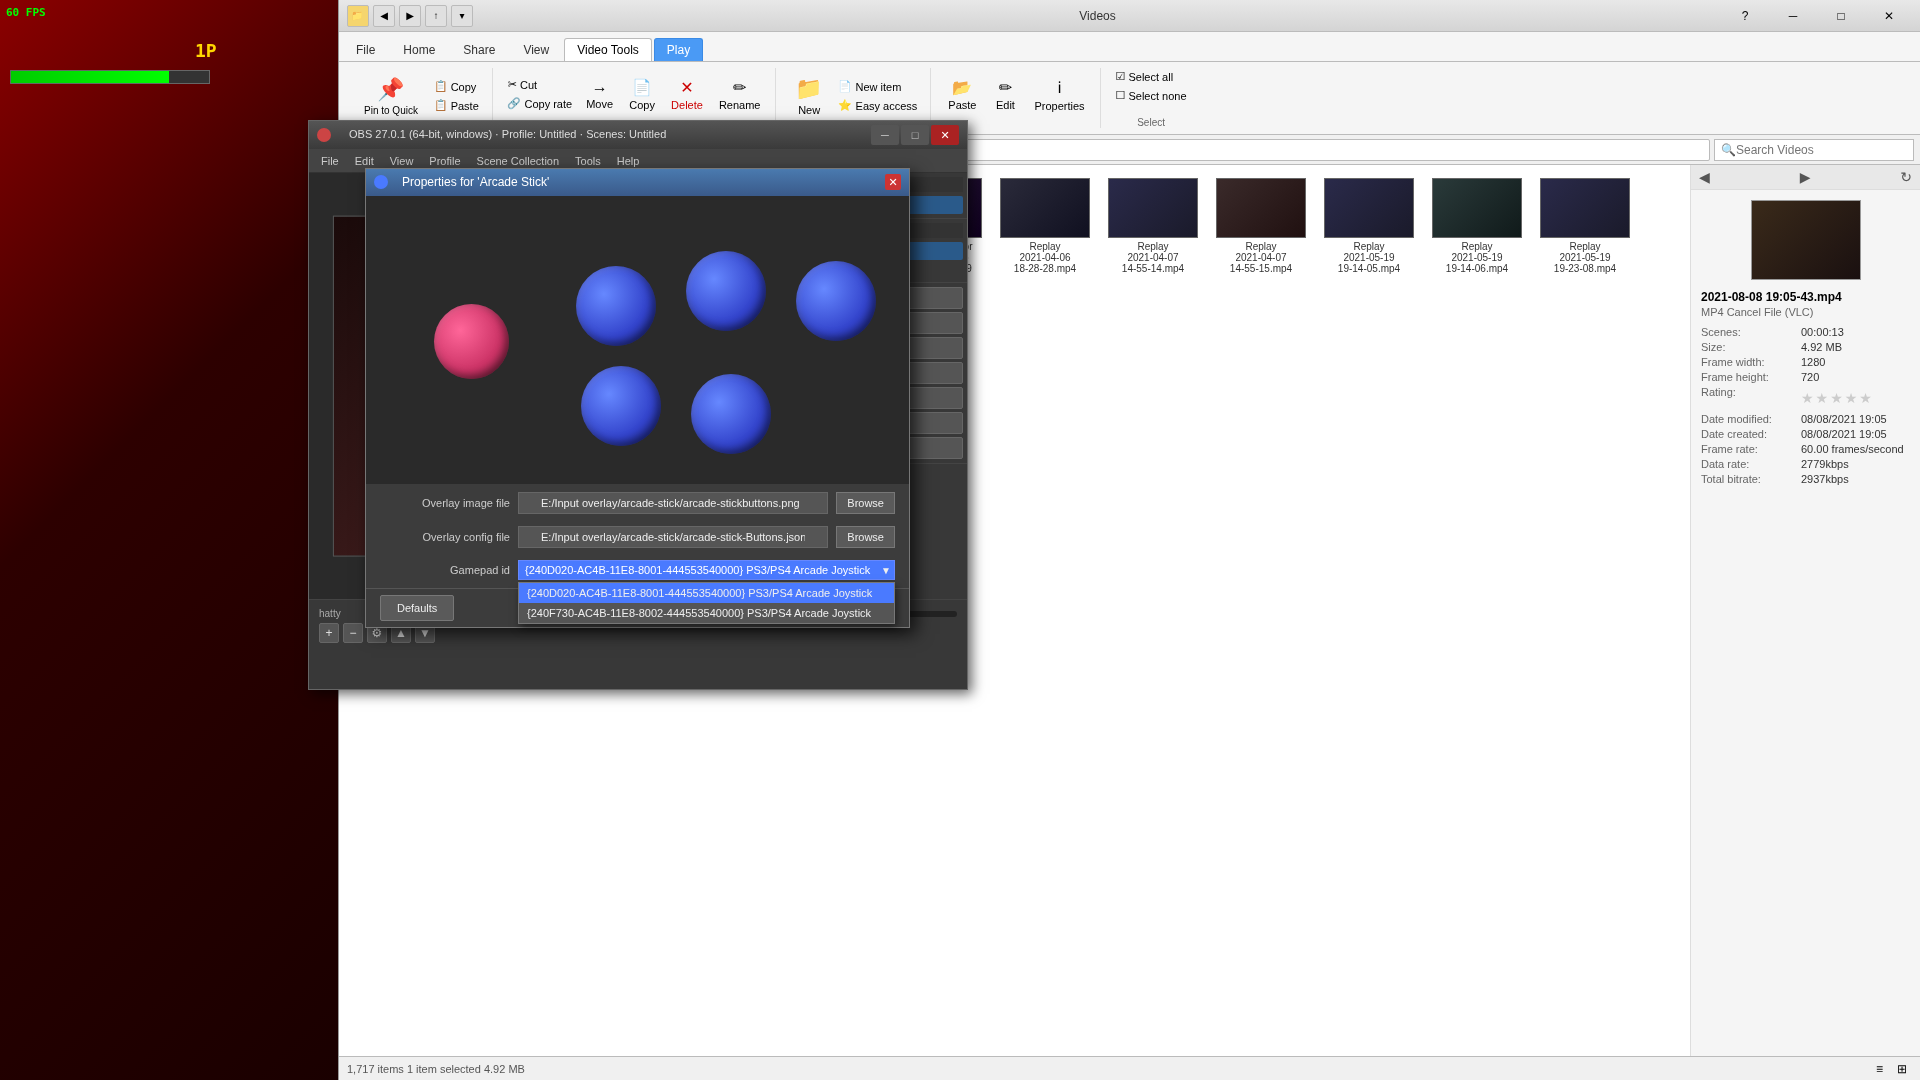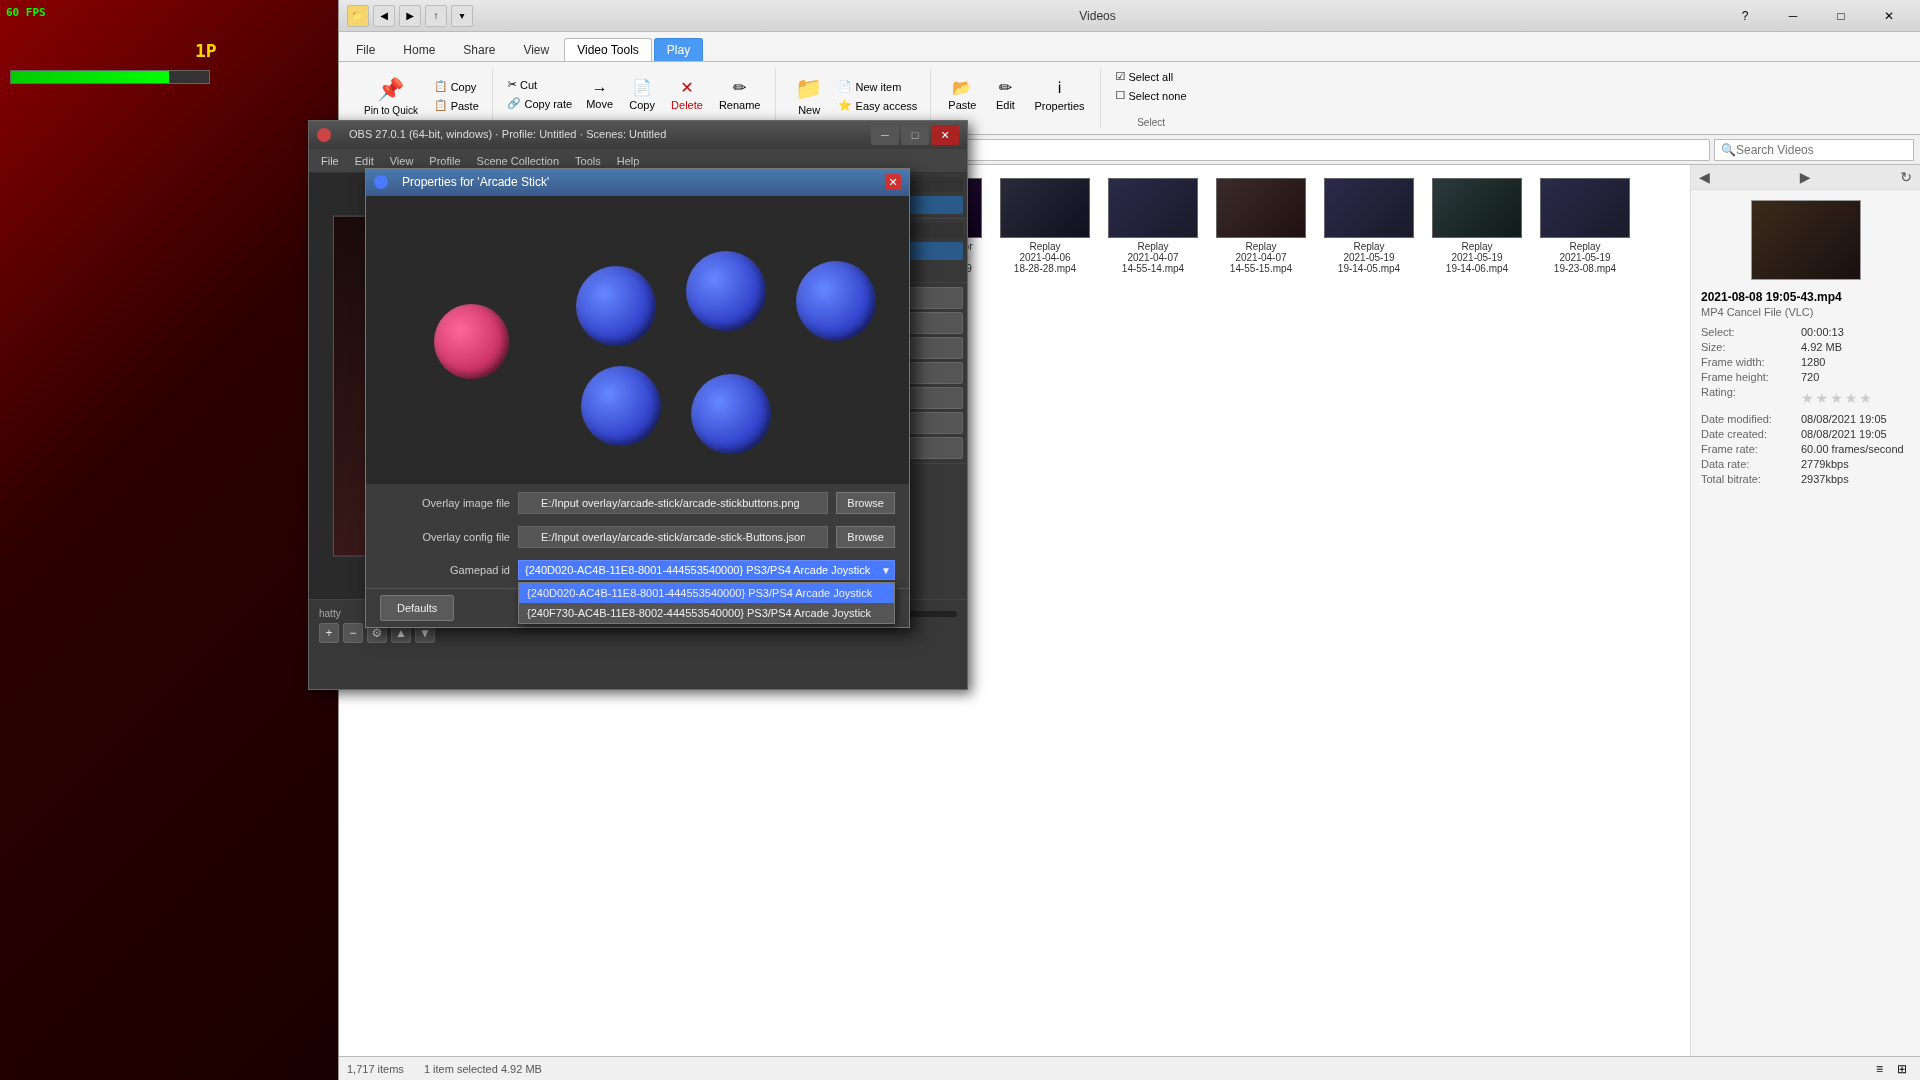--- a/index.html
+++ b/index.html
@@ -171,21 +171,21 @@
     #file-details-type { color: #666; font-size: 11px; margin-bottom: 8px; }
     .detail-row { display: flex; margin-bottom: 3px; font-size: 11px; }
     .detail-label { color: #666; width: 100px; flex-shrink: 0; }
     .detail-value { color: #333; }
     #star-rating { display: flex; gap: 2px; margin: 4px 0; }
     .star { color: #ccc; font-size: 14px; }
 
     
     #status-bar {
       height: 24px; background: #f0f0f0; border-top: 1px solid #bbb;
-      display: flex; align-items: center; padding: 0 8px; gap: 20px; font-size: 11px; color: #555;
+      display: flex; align-items: center; padding: 0 8px; gap: 3px; font-size: 11px; color: #555;
     }
     #status-right { margin-left: auto; display: flex; gap: 4px; }
     .view-btn { background: none; border: 1px solid transparent; cursor: pointer; padding: 2px 4px; font-size: 12px; }
 
     
     #obs-window {
       position: absolute; left: 308px; top: 120px; width: 660px; height: 570px;
       background: #3c3c3c; border: 1px solid #666; box-shadow: 4px 4px 12px rgba(0,0,0,0.6);
       display: flex; flex-direction: column; z-index: 100;
     }
@@ -622,21 +622,21 @@
         <button class="right-panel-nav">▶</button>
         <button class="right-panel-nav">↻</button>
       </div>
       <div id="preview-thumb">
         <div id="preview-thumb-inner"></div>
       </div>
       <div id="file-details">
         <div id="file-details-title">2021-08-08 19:05-43.mp4</div>
         <div id="file-details-type">MP4 Cancel File (VLC)</div>
         <div class="detail-row">
-          <span class="detail-label">Select:</span>
+          <span class="detail-label">Scenes:</span>
           <span class="detail-value">00:00:13</span>
         </div>
         <div class="detail-row">
           <span class="detail-label">Size:</span>
           <span class="detail-value">4.92 MB</span>
         </div>
         <div class="detail-row">
           <span class="detail-label">Frame width:</span>
           <span class="detail-value">1280</span>
         </div>

